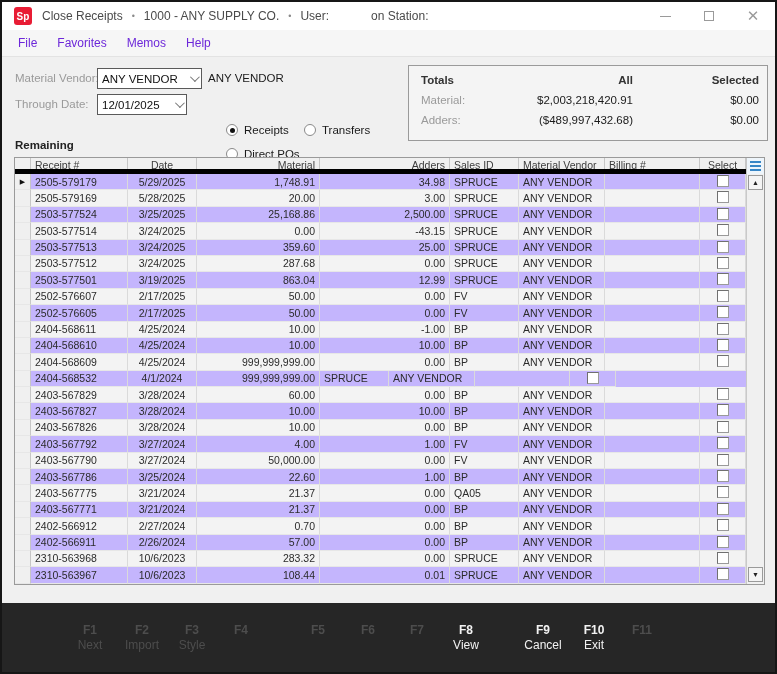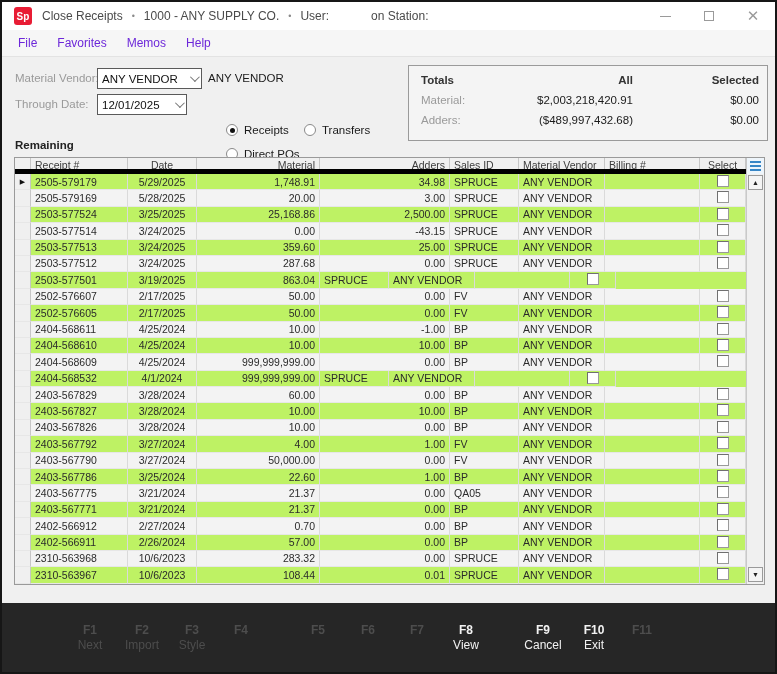--- a/index.html
+++ b/index.html
@@ -52,21 +52,21 @@
   .tg-val { color:#1a1a1a; text-align:right; }
 
   .section-label { position:absolute; left:13px; top:137px; font-size:11.5px; font-weight:bold; color:#222; }
 
   
   .grid { position:absolute; left:12px; top:155px; width:751px; height:428px;
           border:1px solid #9a9a9a; background:#fff; overflow:hidden; }
   .ghead { display:flex; height:16px; background:#f0f0f0; border-bottom:5px solid #000000; }
   .hc { font-size:10.5px; color:#3d3d3d; border-right:1px solid #c6c6c6; padding:1px 4px 0 4px;
         white-space:nowrap; overflow:hidden; }
-  .grow { display:flex; height:16.4px; background:#bef264; }
+  .grow { display:flex; height:16.4px; background:#c4b5fd; }
   .grow.alt { background:#f3f3f3; }
   .c { font-size:10.5px; color:#2b2b2b; border-right:1px solid #dadada; border-bottom:1px solid #e7e7e7;
        padding:1.5px 4px 0 4px; white-space:nowrap; overflow:hidden; }
   .w-sel { width:16px; } .w-receipt { width:97px; } .w-date { width:69px; }
   .w-material { width:123px; } .w-adders { width:130px; } .w-sales { width:69px; }
   .w-vendor { width:86px; } .w-billing { width:95px; } .w-select { width:46px; }
   .selcol { background:#f0f0f0; border-right:1px solid #c6c6c6; color:#111;
             font-size:7px; text-align:center; padding-top:4px; }
   .num { text-align:right; }
   .ctr { text-align:center; }
@@ -271,20 +271,21 @@
     <div class="c w-billing"></div>
     <div class="c w-select cell-select">
       <span class="cb"></span>
     </div>
   </div>
         <div class="grow">
     <div class="c w-sel selcol"></div>
     <div class="c w-receipt">2503-577501</div>
     <div class="c w-date ctr">3/19/2025</div>
     <div class="c w-material num">863.04</div>
+    <div class="c w-adders num">12.99</div>
     <div class="c w-sales">SPRUCE</div>
     <div class="c w-vendor">ANY VENDOR</div>
     <div class="c w-billing"></div>
     <div class="c w-select cell-select">
       <span class="cb"></span>
     </div>
   </div>
         <div class="grow alt">
     <div class="c w-sel selcol"></div>
     <div class="c w-receipt">2502-576607</div>

